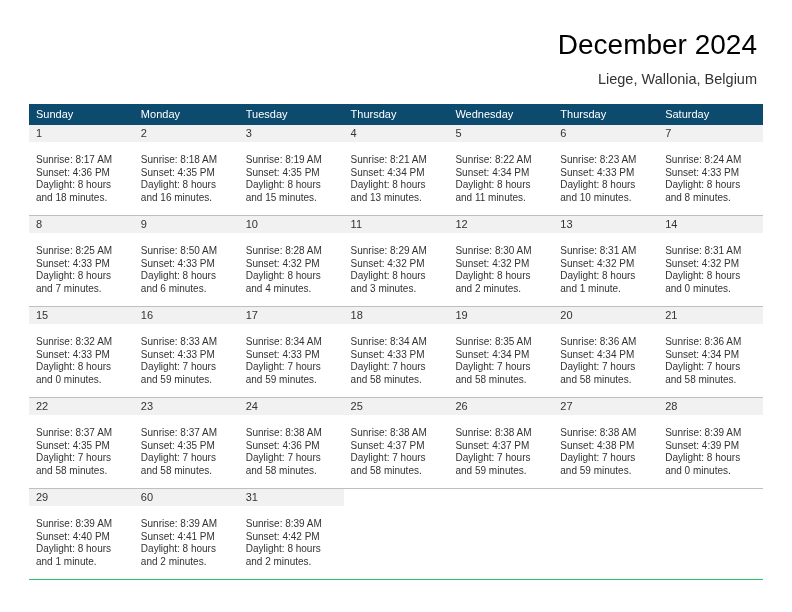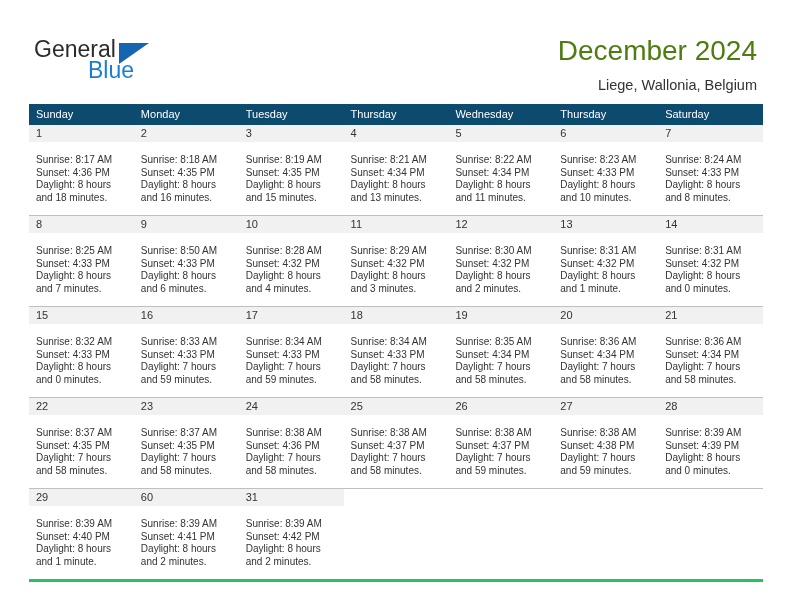--- a/index.html
+++ b/index.html
@@ -66,25 +66,24 @@
   }
 
   .title-block {
     position: absolute;
     right: 35px;
     top: 28px;
     text-align: right;
   }
   .cal-title {
     font-size: 28px;
-    color: #4d7c0f;
+    color: #000000;
     font-weight: normal;
     line-height: 34px;
     white-space: nowrap;
-    margin-top: 6px;
   }
   .cal-subtitle {
     margin-top: 8px;
     font-size: 14.5px;
     color: #333333;
     line-height: 18px;
     white-space: nowrap;
   }
 
   
@@ -109,21 +108,21 @@
     box-sizing: border-box;
     white-space: nowrap;
   }
 
   .weekrow {
     display: flex;
     height: 90px;
     border-bottom: 1px solid #bfbfbf;
   }
   .weekrow:last-child {
-    border-bottom: 3px solid #22c55e;
+    border-bottom: 1px solid #22c55e;
   }
 
   .daycell {
     flex: 1 1 0;
     box-sizing: border-box;
     background: #ffffff;
     position: relative;
     overflow: hidden;
   }
 
@@ -150,25 +149,20 @@
     white-space: nowrap;
   }
 </style>
 </head>
 <body>
 
 <div class="page">
 
   <div class="header">
 
-    <div class="logo">
-      <span class="logo-line1">General</span>
-      <span class="logo-tri"></span>
-      <span class="logo-line2">Blue</span>
-    </div>
 
     <div class="title-block">
       <div class="cal-title">December 2024</div>
       <div class="cal-subtitle">Liege, Wallonia, Belgium</div>
     </div>
 
   </div>
 
   <div class="calendar">
 

